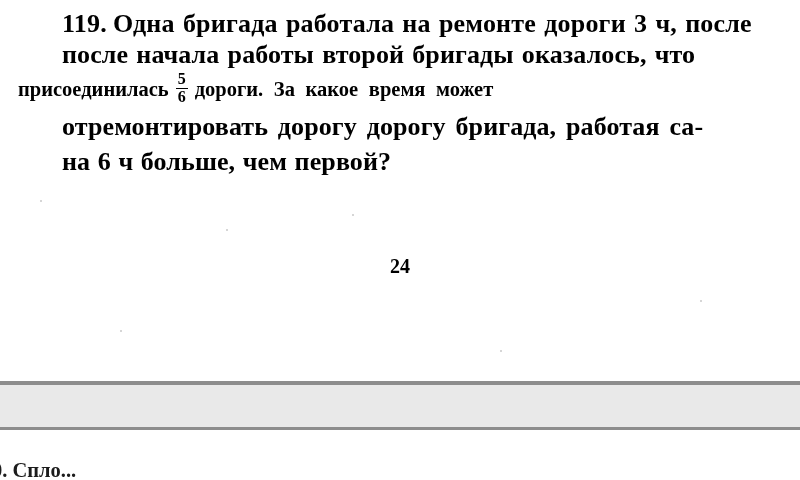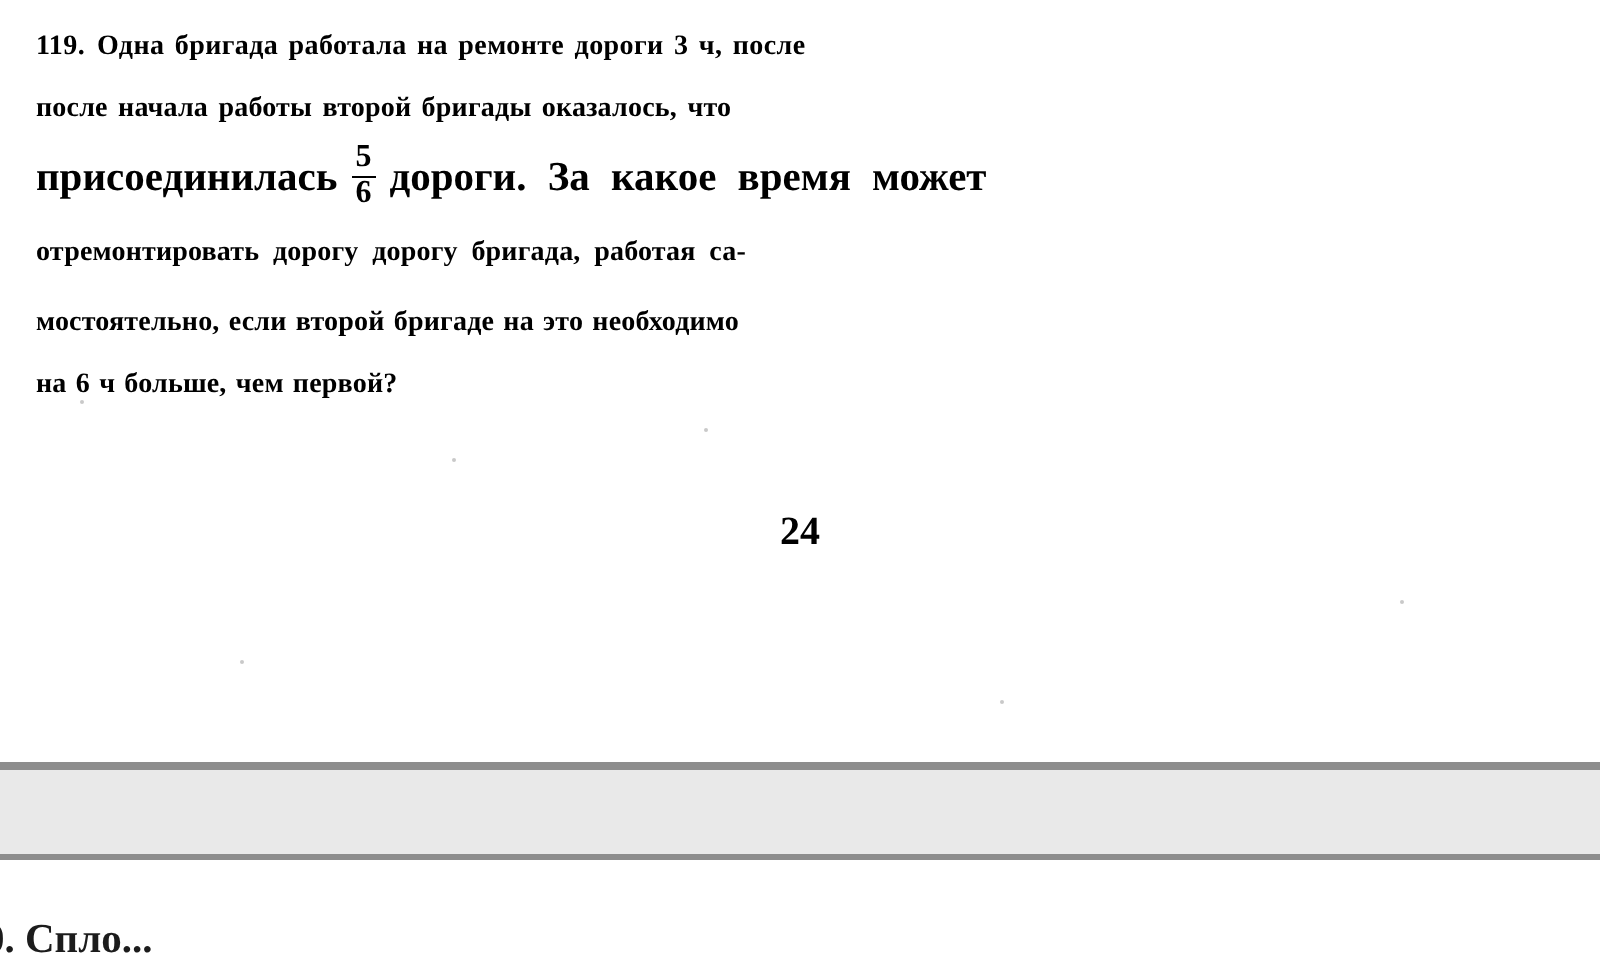--- a/index.html
+++ b/index.html
@@ -39,25 +39,26 @@
   }
 
   .problem {
     position: absolute;
     left: 18px;
     top: 8px;
     width: 768px;
   }
 
   .prob-line {
-    font-size: 14px;
+    font-size: 26px;
     line-height: 31px;
     font-weight: bold;
     white-space: nowrap;
     letter-spacing: 0.1px;
+    margin-left: 44px;
   }
 
   .prob-num {
     font-weight: bold;
     margin-right: 6px;
   }
 
   
   .ls1 { letter-spacing: 0.2px; word-spacing: 1.5px; }
   .ls2 { word-spacing: 1.2px; }
@@ -177,21 +178,20 @@
       <span class="ls4">присоединилась</span>
       <span class="frac">
         <span class="num">5</span>
         <span class="den">6</span>
       </span>
       <span class="ls4">дороги. За какое время может</span>
     </div>
 
     <div class="prob-line ls5" style="line-height:38px;">отремонтировать дорогу дорогу бригада, работая са-</div>
 
-    <div class="prob-line ls6">мостоятельно, если второй бригаде на это необходимо</div>
 
     <div class="prob-line ls7">на 6 ч больше, чем первой?</div>
 
   </div>
 
   <div class="answer">24</div>
 
   <div class="rule rule-top"></div>
   <div class="band"></div>
   <div class="rule rule-bottom"></div>

